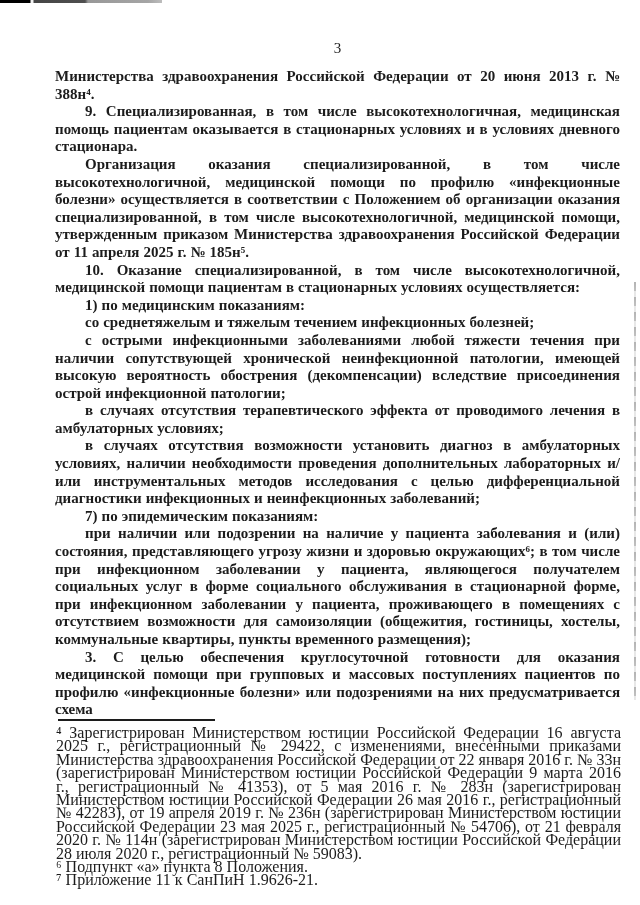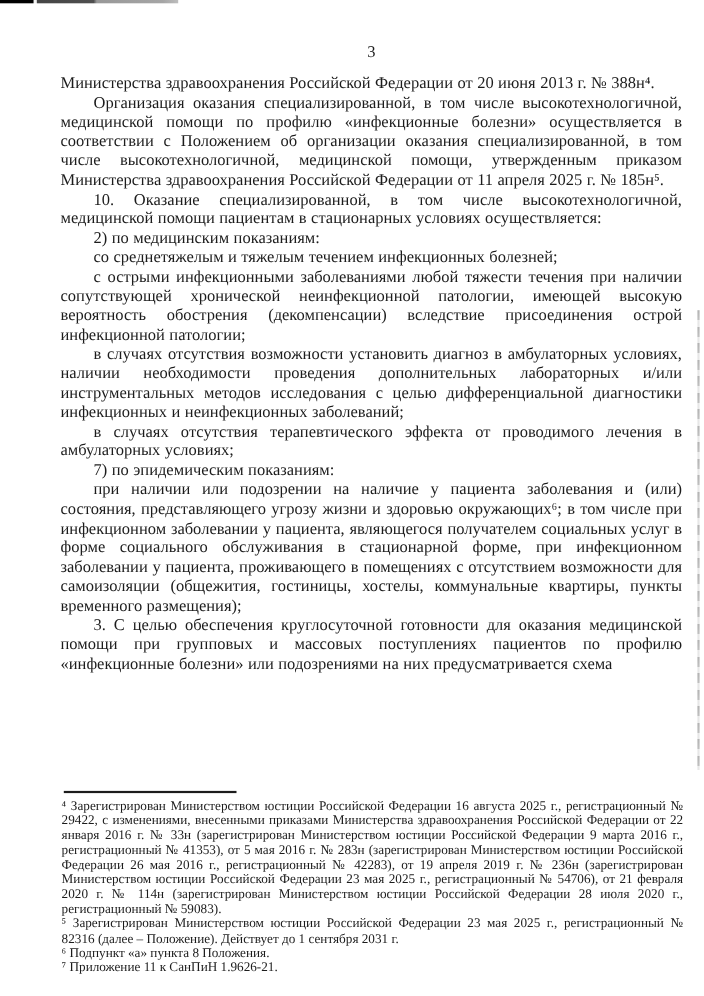--- a/index.html
+++ b/index.html
@@ -39,60 +39,60 @@
     position: absolute; top: 40px; left: 55px; width: 565px;
     font-size: 15px; text-align: center;
   }
   .doc-body {
     position: absolute; left: 55px; top: 68px; width: 565px;
     font-size: 15px; line-height: 17.6px;
     text-align: justify;
     hyphens: none;
     word-spacing: 0.02em;
   }
-  .doc-body p { margin: 0; text-indent: 30px; }
+  .doc-body p { margin: 0; text-indent: 30px; font-weight: bold; }
   .doc-body p.no-indent { text-indent: 0; }
   .footnote-separator {
     position: absolute; left: 58px; top: 719px;
     width: 157px; height: 2px; background: #1c1c1c;
   }
   .footnotes {
     position: absolute; left: 56px; top: 726px; width: 565px;
-    font-size: 12px; line-height: 13.4px;
+    font-size: 16px; line-height: 13.4px;
     text-align: justify;
     hyphens: none;
   }
   .footnotes p { margin: 0; }
 </style>
 </head>
 <body>
 
 <div class="page">
 
   <div class="artifact-top"></div>
   <div class="artifact-right"></div>
 
   <div class="page-number">3</div>
 
   <div class="doc-body">
     <p class="no-indent">Министерства здравоохранения Российской Федерации от 20 июня 2013 г. № 388н⁴.</p>
+    <p>9. Специализированная, в том числе высокотехнологичная, медицинская помощь пациентам оказывается в стационарных условиях и в условиях дневного стационара.</p>
     <p>Организация оказания специализированной, в том числе высокотехнологичной, медицинской помощи по профилю «инфекционные болезни» осуществляется в соответствии с Положением об организации оказания специализированной, в том числе высокотехнологичной, медицинской помощи, утвержденным приказом Министерства здравоохранения Российской Федерации от 11 апреля 2025 г. № 185н⁵.</p>
     <p>10. Оказание специализированной, в том числе высокотехнологичной, медицинской помощи пациентам в стационарных условиях осуществляется:</p>
-    <p>2) по медицинским показаниям:</p>
+    <p>1) по медицинским показаниям:</p>
     <p>со среднетяжелым и тяжелым течением инфекционных болезней;</p>
     <p>с острыми инфекционными заболеваниями любой тяжести течения при наличии сопутствующей хронической неинфекционной патологии, имеющей высокую вероятность обострения (декомпенсации) вследствие присоединения острой инфекционной патологии;</p>
+    <p>в случаях отсутствия терапевтического эффекта от проводимого лечения в амбулаторных условиях;</p>
     <p>в случаях отсутствия возможности установить диагноз в амбулаторных условиях, наличии необходимости проведения дополнительных лабораторных и/или инструментальных методов исследования с целью дифференциальной диагностики инфекционных и неинфекционных заболеваний;</p>
-    <p>в случаях отсутствия терапевтического эффекта от проводимого лечения в амбулаторных условиях;</p>
     <p>7) по эпидемическим показаниям:</p>
     <p>при наличии или подозрении на наличие у пациента заболевания и (или) состояния, представляющего угрозу жизни и здоровью окружающих⁶; в том числе при инфекционном заболевании у пациента, являющегося получателем социальных услуг в форме социального обслуживания в стационарной форме, при инфекционном заболевании у пациента, проживающего в помещениях с отсутствием возможности для самоизоляции (общежития, гостиницы, хостелы, коммунальные квартиры, пункты временного размещения);</p>
     <p>3. С целью обеспечения круглосуточной готовности для оказания медицинской помощи при групповых и массовых поступлениях пациентов по профилю «инфекционные болезни» или подозрениями на них предусматривается схема</p>
   </div>
 
   <div class="footnote-separator"></div>
 
   <div class="footnotes">
     <p>⁴ Зарегистрирован Министерством юстиции Российской Федерации 16 августа 2025 г., регистрационный № 29422, с изменениями, внесенными приказами Министерства здравоохранения Российской Федерации от 22 января 2016 г. № 33н (зарегистрирован Министерством юстиции Российской Федерации 9 марта 2016 г., регистрационный № 41353), от 5 мая 2016 г. № 283н (зарегистрирован Министерством юстиции Российской Федерации 26 мая 2016 г., регистрационный № 42283), от 19 апреля 2019 г. № 236н (зарегистрирован Министерством юстиции Российской Федерации 23 мая 2025 г., регистрационный № 54706), от 21 февраля 2020 г. № 114н (зарегистрирован Министерством юстиции Российской Федерации 28 июля 2020 г., регистрационный № 59083).</p>
-    <p>⁵ Зарегистрирован Министерством юстиции Российской Федерации 23 мая 2025 г., регистрационный № 82316 (далее – Положение). Действует до 1 сентября 2031 г.</p>
     <p>⁶ Подпункт «а» пункта 8 Положения.</p>
     <p>⁷ Приложение 11 к СанПиН 1.9626-21.</p>
   </div>
 
 </div>
 
 </body></html>

